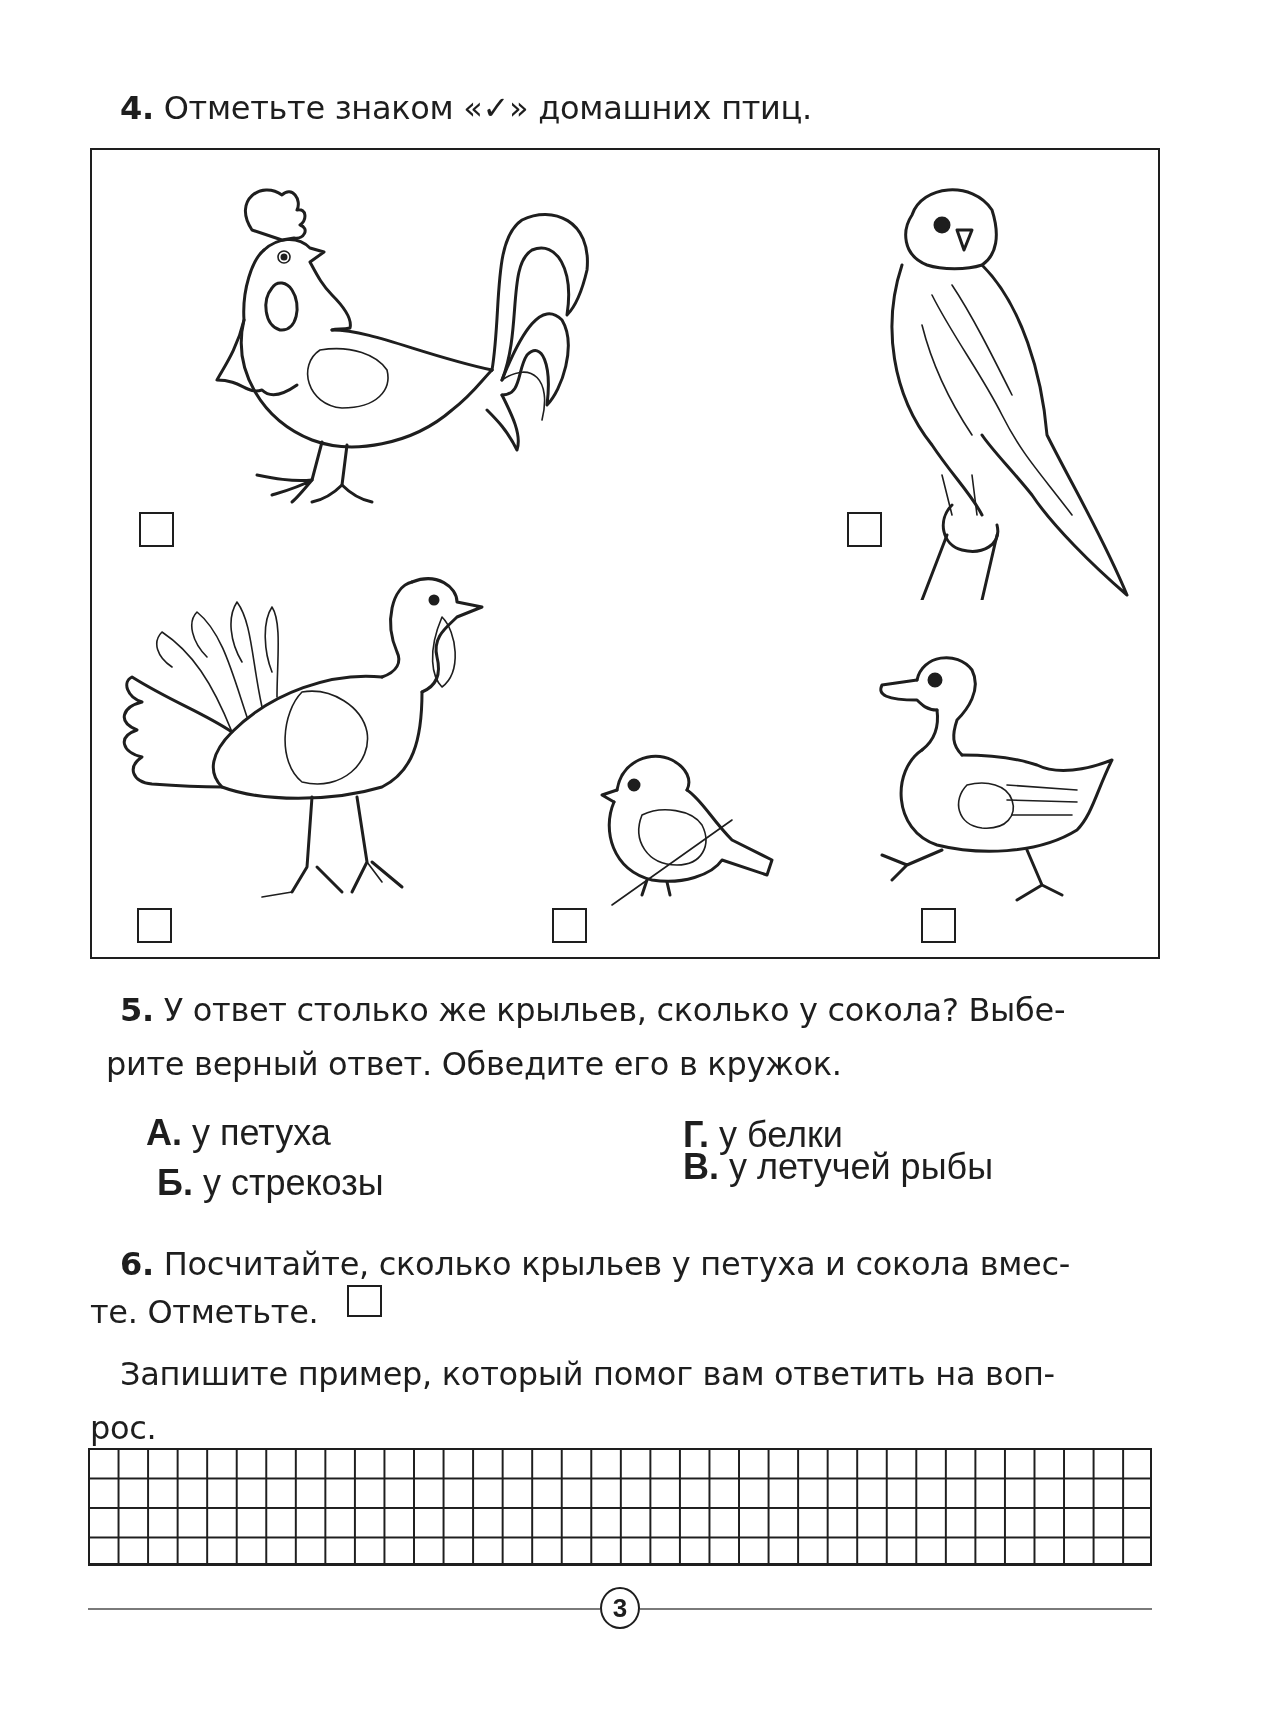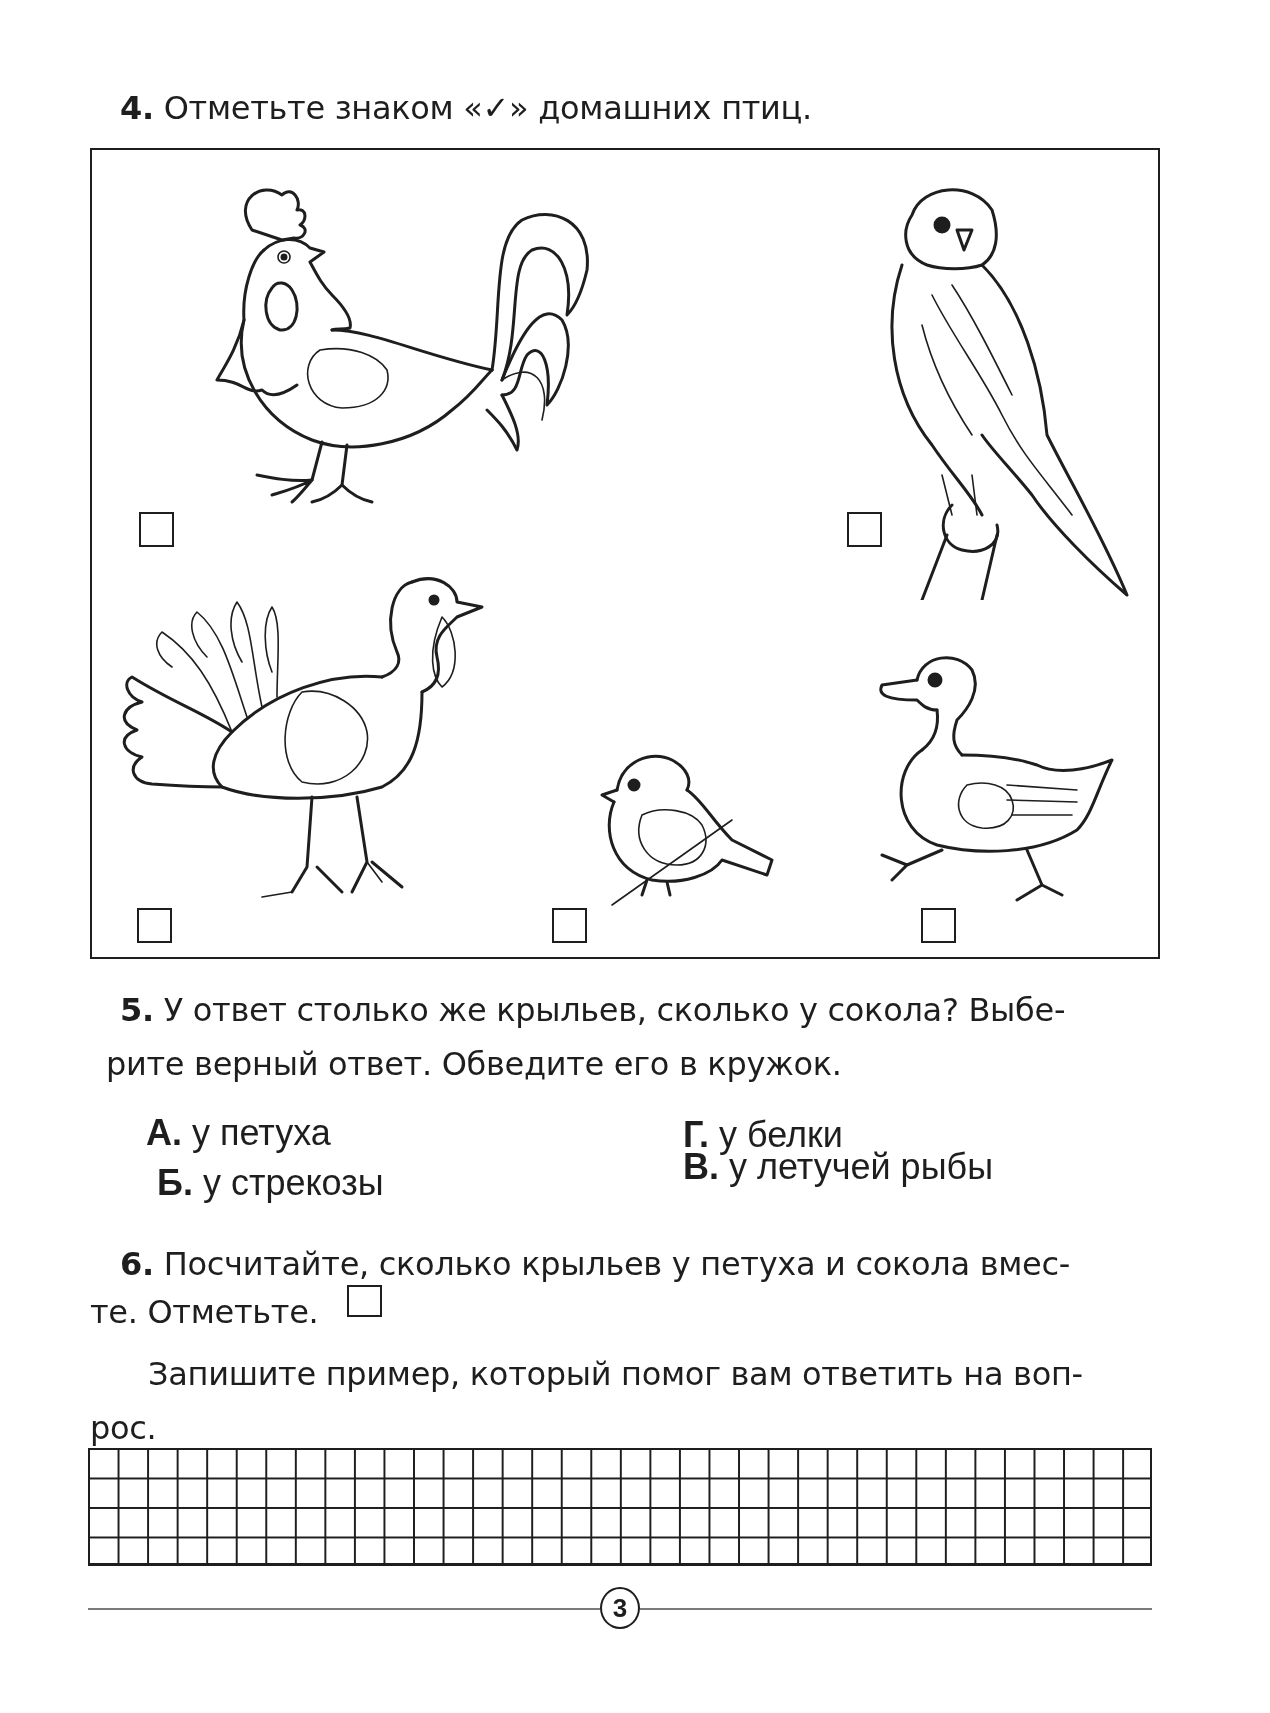--- a/index.html
+++ b/index.html
@@ -203,21 +203,21 @@
 </div>
 
 <div class="task-line" style="left:120px; top:1244px;">
   <span class="task-num">6.</span><span> Посчитайте, сколько крыльев у петуха и сокола вмес-</span>
 </div>
 <div class="task-line" style="left:90px; top:1292px;">
   <span>те. Отметьте.</span>
 </div>
 <div class="answer-box"></div>
 
-<div class="task-line" style="left:120px; top:1354px;margin-left:28px;">
+<div class="task-line" style="left:120px; top:1354px;">
   <span>Запишите пример, который помог вам ответить на воп-</span>
 </div>
 <div class="task-line" style="left:90px; top:1408px;text-align:right;">
   <span>рос.</span>
 </div>
 
 <div class="grid"></div>
 
 <div class="footer-line" style="left:88px; width:512px;"></div>
 <div class="footer-line" style="left:640px; width:512px;"></div>

